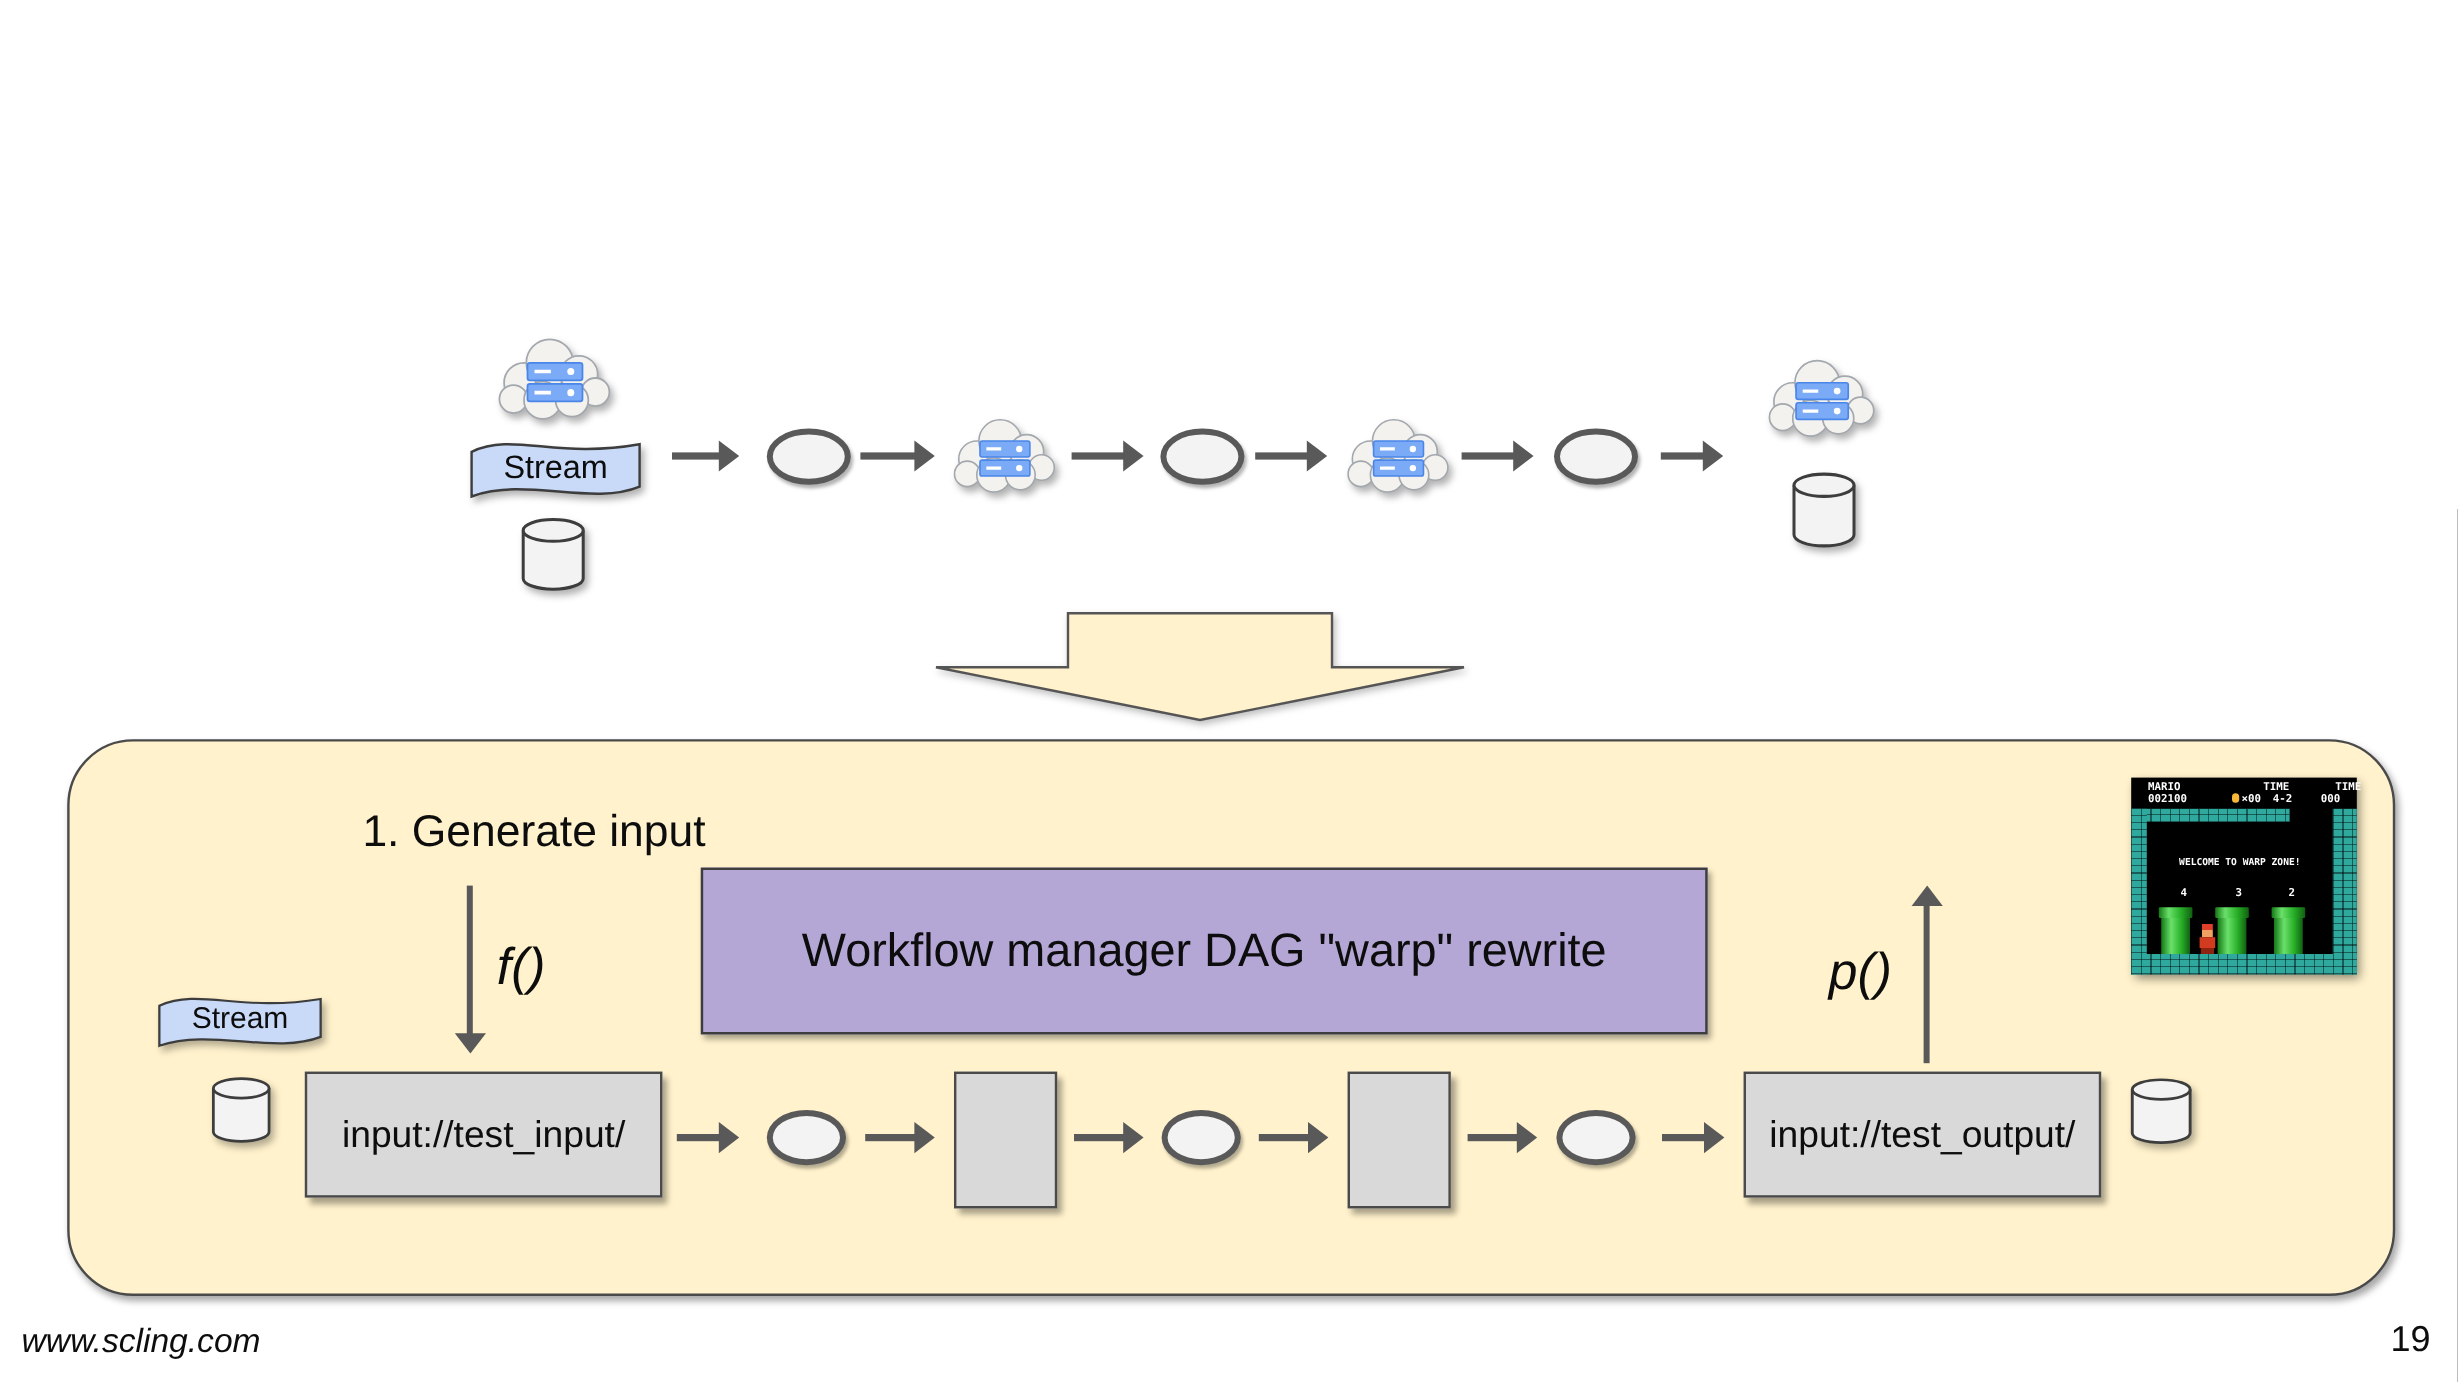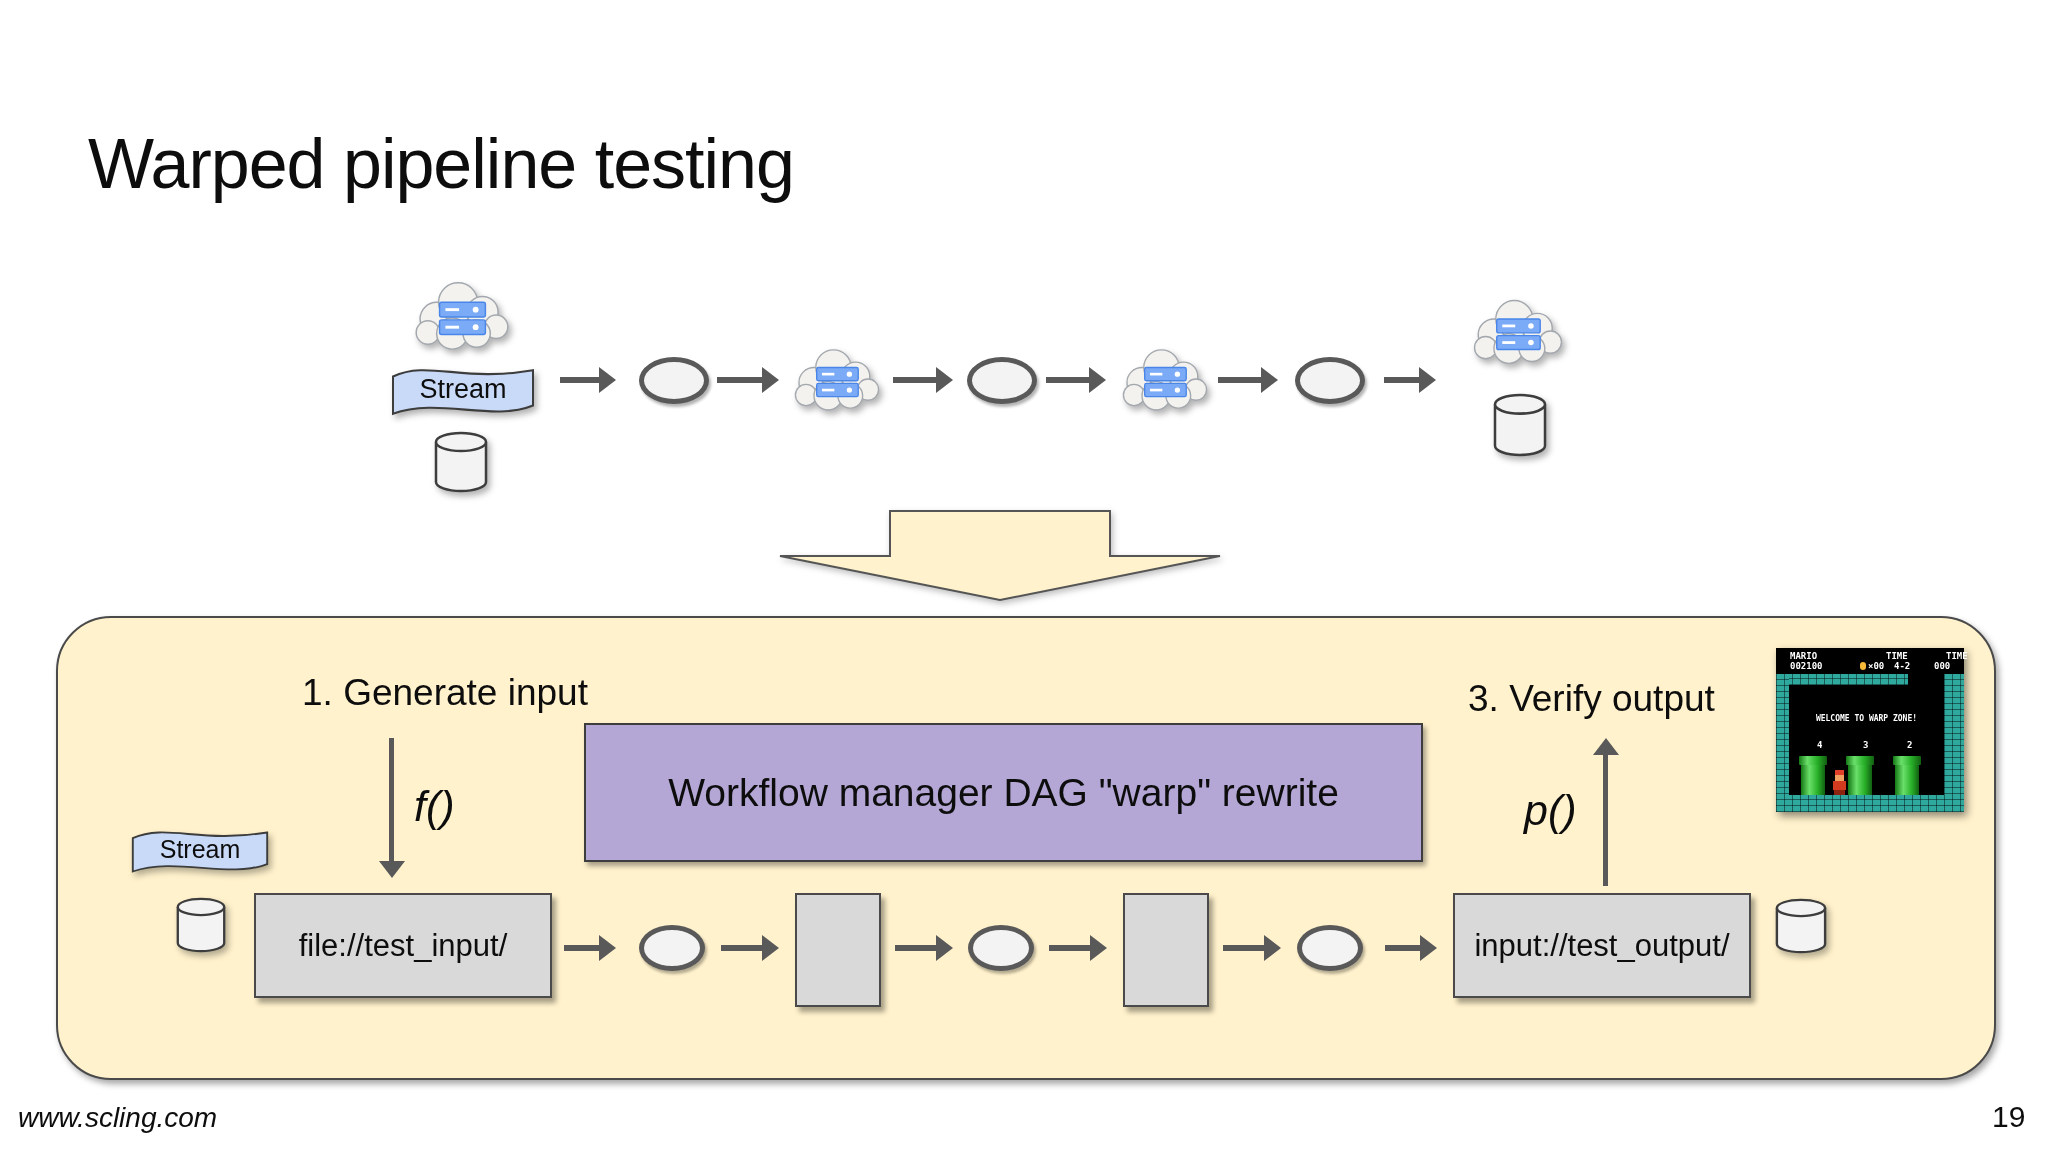--- a/index.html
+++ b/index.html
@@ -118,21 +118,20 @@
       <ellipse cx="28" cy="11" rx="25" ry="9" fill="#f3f3f3" stroke="#3d3d3d" stroke-width="2.5"></ellipse>
     </symbol>
     <symbol id="banner-sym" viewBox="0 0 150 56" preserveAspectRatio="none">
       <path d="M5,13 C40,-3 75,19 145,7 L145,41 C105,57 50,33 5,49 Z" fill="#c9daf8" stroke="#3d3d3d" stroke-width="2"></path>
     </symbol>
   </defs>
 </svg>
 
 <div class="slide">
 
-  <div class="title">Warped pipeline testing</div>
 
   <div class="cloud" style="left:410px;top:276px;width:104px;height:78px">
     <svg width="104" height="78">
         <use href="#cloud-sym"></use>
       </svg>
   </div>
   <div class="banner" style="left:388px;top:363px;width:150px;height:58px">
     <svg width="150" height="58" viewBox="0 0 150 56" preserveAspectRatio="none">
         <use href="#banner-sym"></use>
       </svg>
@@ -213,21 +212,21 @@
         <use href="#banner-sym"></use>
       </svg>
     <div class="banner-label">Stream</div>
   </div>
   <div class="cyl" style="left:175px;top:897px;width:52px;height:56px">
     <svg width="52" height="56" viewBox="0 0 56 62" preserveAspectRatio="none">
         <use href="#cyl-sym"></use>
       </svg>
   </div>
 
-  <div class="iobox in">file://test_input/</div>
+  <div class="iobox in">input://test_input/</div>
 
   <div class="ar" style="left:564px;top:935px;width:52px">
       <div class="b"></div>
       <div class="h"></div>
     </div>
   <div class="node bot" style="left:639px"></div>
   <div class="ar" style="left:721px;top:935px;width:58px">
       <div class="b"></div>
       <div class="h"></div>
     </div>
@@ -254,21 +253,20 @@
 
   <div class="iobox out">input://test_output/</div>
   <div class="cyl" style="left:1774px;top:898px;width:54px;height:56px">
     <svg width="54" height="56" viewBox="0 0 56 62" preserveAspectRatio="none">
         <use href="#cyl-sym"></use>
       </svg>
   </div>
 
   <div class="warp-box">Workflow manager DAG "warp" rewrite</div>
 
-  <div class="step3">3. Verify output</div>
   <div class="av up" style="left:1593px;top:738px;height:148px">
       <div class="b"></div>
       <div class="h"></div>
     </div>
   <div class="fn fn-p">p()</div>
 
   <div class="mario">
     <span class="hudtxt" style="left:14px;top:3px">MARIO</span>
     <span class="hudtxt" style="left:110px;top:3px">TIME</span>
     <span class="hudtxt" style="left:170px;top:3px">TIME</span>

